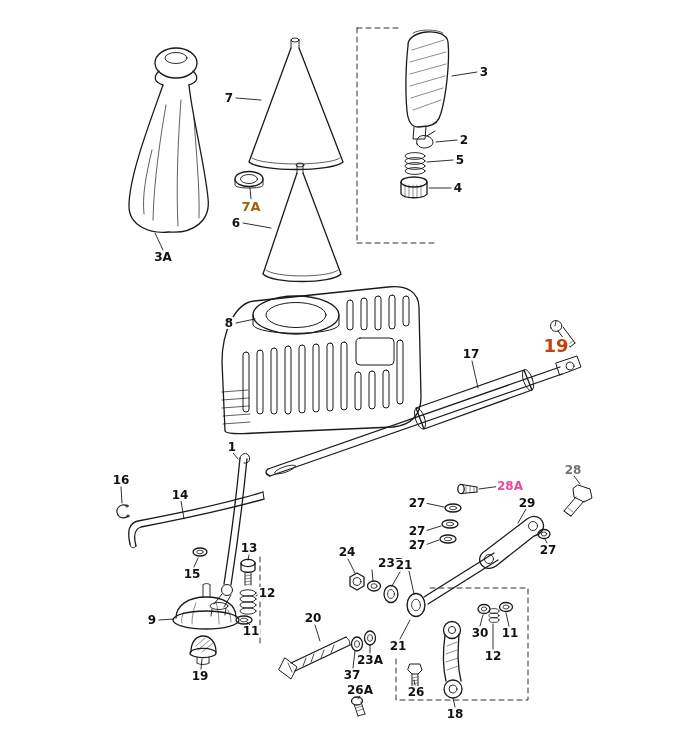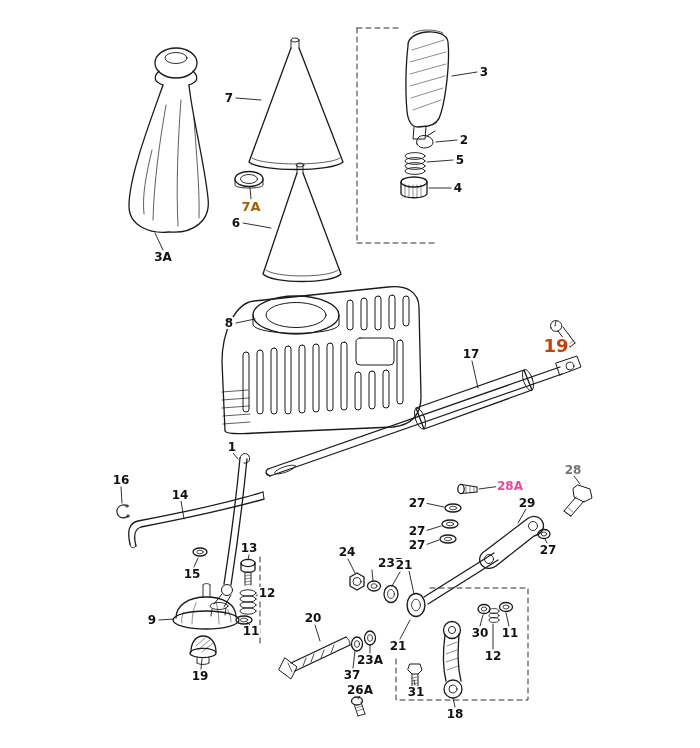--- a/index.html
+++ b/index.html
@@ -392,21 +392,21 @@
       <span class="part-label" style="left: 251px; top: 631px; font-size: 12px; color: rgb(17, 17, 17);">11</span>
       <span class="part-label" style="left: 200px; top: 676px; font-size: 12px; color: rgb(17, 17, 17);">19</span>
       <span class="part-label" style="left: 347px; top: 552px; font-size: 12px; color: rgb(17, 17, 17);">24</span>
       <span class="part-label" style="left: 371px; top: 563px; font-size: 12px; color: rgb(17, 17, 17); margin-left: 20px;">23B</span>
       <span class="part-label" style="left: 404px; top: 565px; font-size: 12px; color: rgb(17, 17, 17);">21</span>
       <span class="part-label" style="left: 313px; top: 618px; font-size: 12px; color: rgb(17, 17, 17); text-align: center;">20</span>
       <span class="part-label" style="left: 352px; top: 675px; font-size: 12px; color: rgb(17, 17, 17);">37</span>
       <span class="part-label" style="left: 370px; top: 660px; font-size: 12px; color: rgb(17, 17, 17);">23A</span>
       <span class="part-label" style="left: 398px; top: 646px; font-size: 12px; color: rgb(17, 17, 17);">21</span>
       <span class="part-label" style="left: 360px; top: 690px; font-size: 12px; color: rgb(17, 17, 17);">26A</span>
-      <span class="part-label" style="left: 416px; top: 692px; font-size: 12px; color: rgb(17, 17, 17);">31</span>
+      <span class="part-label" style="left: 416px; top: 692px; font-size: 12px; color: rgb(17, 17, 17);">26</span>
       <span class="part-label" style="left: 455px; top: 714px; font-size: 12px; color: rgb(17, 17, 17);">18</span>
       <span class="part-label" style="left: 417px; top: 503px; font-size: 12px; color: rgb(17, 17, 17);">27</span>
       <span class="part-label" style="left: 510px; top: 486px; font-size: 12px; color: #ec4899;">28A</span>
       <span class="part-label" style="left: 527px; top: 503px; font-size: 12px; color: rgb(17, 17, 17);">29</span>
       <span class="part-label" style="left: 417px; top: 531px; font-size: 12px; color: rgb(17, 17, 17);">27</span>
       <span class="part-label" style="left: 417px; top: 545px; font-size: 12px; color: rgb(17, 17, 17);">27</span>
       <span class="part-label" style="left: 548px; top: 550px; font-size: 12px; color: rgb(17, 17, 17);">27</span>
       <span class="part-label" style="left: 573px; top: 470px; font-size: 12px; color: #737373;">28</span>
       <span class="part-label" style="left: 480px; top: 633px; font-size: 12px; color: rgb(17, 17, 17); text-align: center;">30</span>
       <span class="part-label" style="left: 510px; top: 633px; font-size: 12px; color: rgb(17, 17, 17);">11</span>

